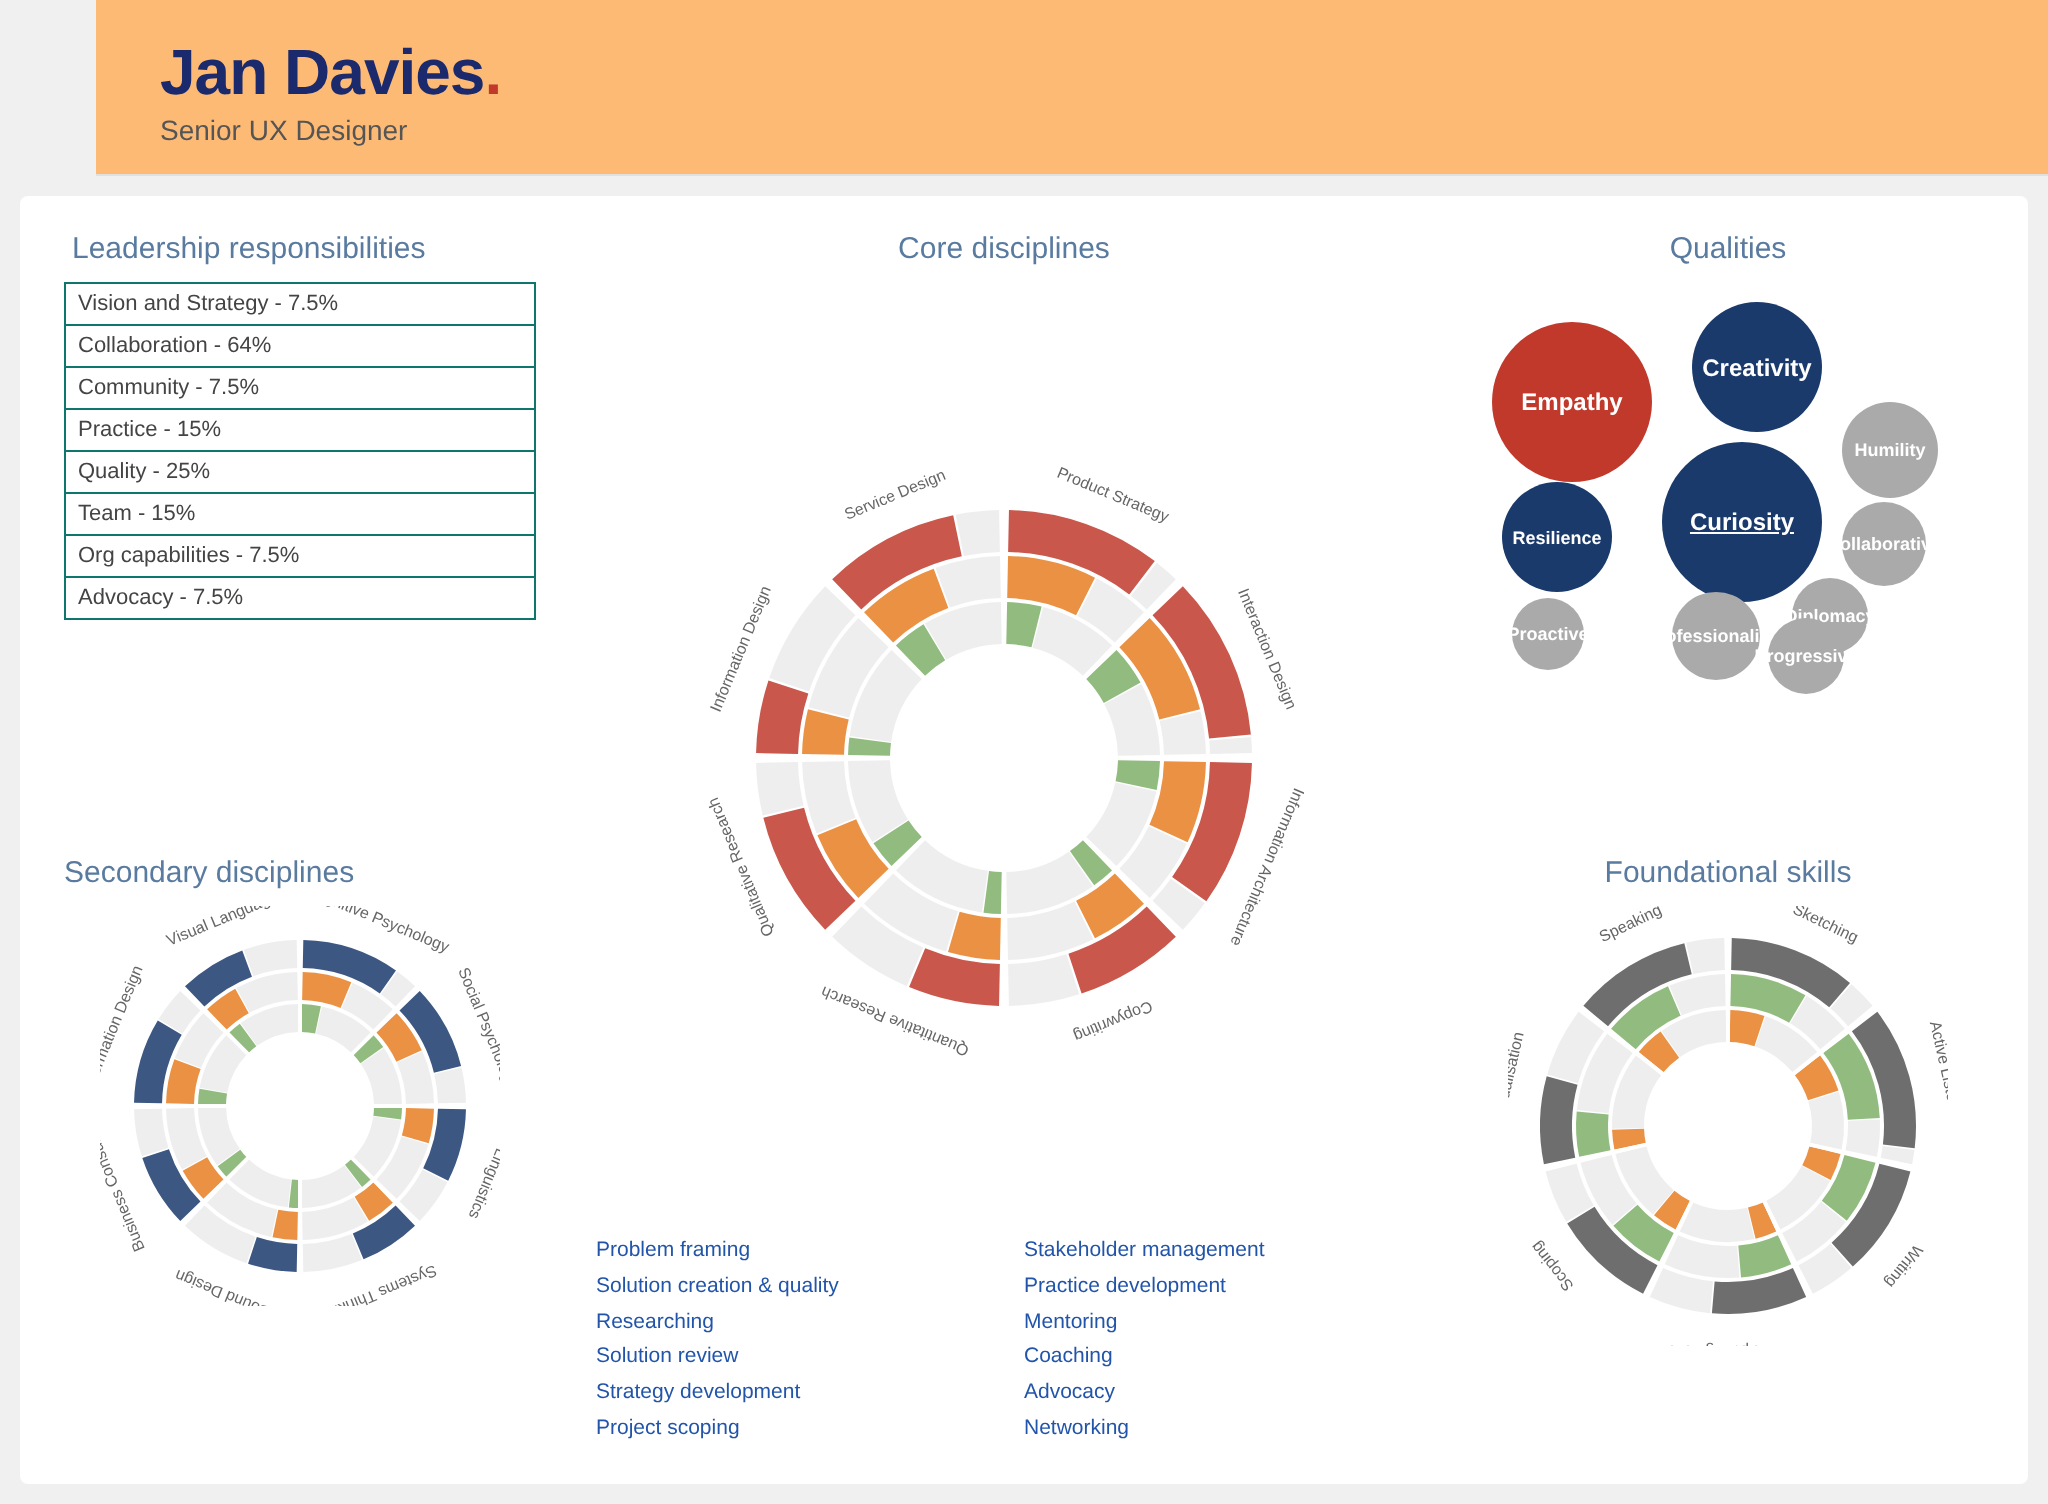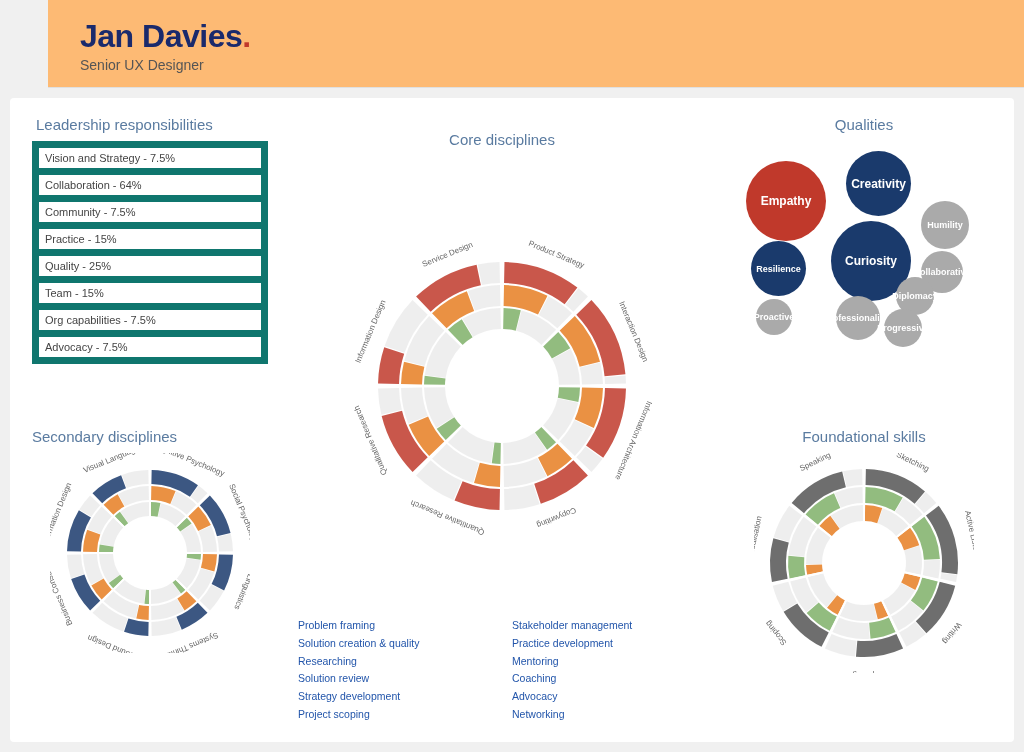--- a/index.html
+++ b/index.html
@@ -64,21 +64,21 @@
       grid-row: 1;
       padding: 8px 12px;
     }
     .leadership .section-title { text-align: left; margin-left: 4px; }
     .leadership-table {
       width: 100%;
       border-collapse: collapse;
       font-size: 11px;
     }
     .leadership-table tr td {
-      border: 7px solid #0f766e;
+      border: 1px solid #0f766e;
       padding: 4px 6px;
       color: #444;
     }
 
     
     .qualities {
       grid-column: 3;
       grid-row: 1;
       padding: 8px 12px;
     }
@@ -99,21 +99,20 @@
 
     
     .center-column {
       grid-column: 2;
       grid-row: 1 / 3;
       display: flex;
       flex-direction: column;
       align-items: center;
       padding: 8px;
       position: relative;
-      margin-top: 15px;
     }
 
     .practitioner-section {
       width: 100%;
       padding: 0 10px;
     }
     .practitioner-section .section-title {
       font-size: 15px;
       color: #5a7ba0;
       margin-bottom: 6px;
@@ -267,25 +266,25 @@
             </div>
         </div>
       </div>
     </div>
 
     <div class="qualities">
       <div class="section-title">Qualities</div>
       <div style="position:relative; width:240px; height:220px;" id="bubbles-container">
           <div style="position: absolute; width: 65px; height: 65px; top: 10px; left: 110px; border-radius: 50%; background: rgb(26, 58, 108); display: flex; align-items: center; justify-content: center; color: white; font-weight: bold; font-size: 12px; text-align: center; padding: 4px;">Creativity</div>
           <div style="position: absolute; width: 80px; height: 80px; top: 20px; left: 10px; border-radius: 50%; background: rgb(192, 57, 43); display: flex; align-items: center; justify-content: center; color: white; font-weight: bold; font-size: 12px; text-align: center; padding: 4px;">Empathy</div>
-          <div style="position: absolute; width: 80px; height: 80px; top: 80px; left: 95px; border-radius: 50%; background: rgb(26, 58, 108); display: flex; align-items: center; justify-content: center; color: white; font-weight: bold; font-size: 12px; text-align: center; padding: 4px;">Curiosity</div>
+          <div style="position: absolute; width: 80px; height: 80px; top: 80px; left: 95px; border-radius: 50%; background: rgb(26, 58, 108); display: flex; align-items: center; justify-content: center; color: white; font-weight: bold; font-size: 12px; text-align: center; padding: 4px; text-decoration: underline;">Curiosity</div>
           <div style="position: absolute; width: 55px; height: 55px; top: 100px; left: 15px; border-radius: 50%; background: rgb(26, 58, 108); display: flex; align-items: center; justify-content: center; color: white; font-weight: bold; font-size: 9px; text-align: center; padding: 4px;">Resilience</div>
           <div style="position: absolute; width: 48px; height: 48px; top: 60px; left: 185px; border-radius: 50%; background: rgb(170, 170, 170); display: flex; align-items: center; justify-content: center; color: white; font-weight: bold; font-size: 9px; text-align: center; padding: 4px;">Humility</div>
           <div style="position: absolute; width: 42px; height: 42px; top: 110px; left: 185px; border-radius: 50%; background: rgb(170, 170, 170); display: flex; align-items: center; justify-content: center; color: white; font-weight: bold; font-size: 9px; text-align: center; padding: 4px;">Collaborative</div>
-          <div style="position: absolute; width: 38px; height: 38px; top: 136px; left: 160px; border-radius: 50%; background: rgb(170, 170, 170); display: flex; align-items: center; justify-content: center; color: white; font-weight: bold; font-size: 9px; text-align: center; padding: 4px;">Diplomacy</div>
+          <div style="position: absolute; width: 38px; height: 38px; top: 148px; left: 160px; border-radius: 50%; background: rgb(170, 170, 170); display: flex; align-items: center; justify-content: center; color: white; font-weight: bold; font-size: 9px; text-align: center; padding: 4px;">Diplomacy</div>
           <div style="position: absolute; width: 44px; height: 44px; top: 155px; left: 100px; border-radius: 50%; background: rgb(170, 170, 170); display: flex; align-items: center; justify-content: center; color: white; font-weight: bold; font-size: 9px; text-align: center; padding: 4px;">Professionalism</div>
           <div style="position: absolute; width: 38px; height: 38px; top: 168px; left: 148px; border-radius: 50%; background: rgb(170, 170, 170); display: flex; align-items: center; justify-content: center; color: white; font-weight: bold; font-size: 9px; text-align: center; padding: 4px;">Progressive</div>
           <div style="position: absolute; width: 36px; height: 36px; top: 158px; left: 20px; border-radius: 50%; background: rgb(170, 170, 170); display: flex; align-items: center; justify-content: center; color: white; font-weight: bold; font-size: 9px; text-align: center; padding: 4px;">Proactive</div>
         </div>
     </div>
 
     <div class="secondary">
       <div class="section-title" style="text-align:left;">Secondary disciplines</div>
       <div style="display:flex;align-items:center;justify-content:center;">
         <svg id="secondary-donut" width="200" height="200">

